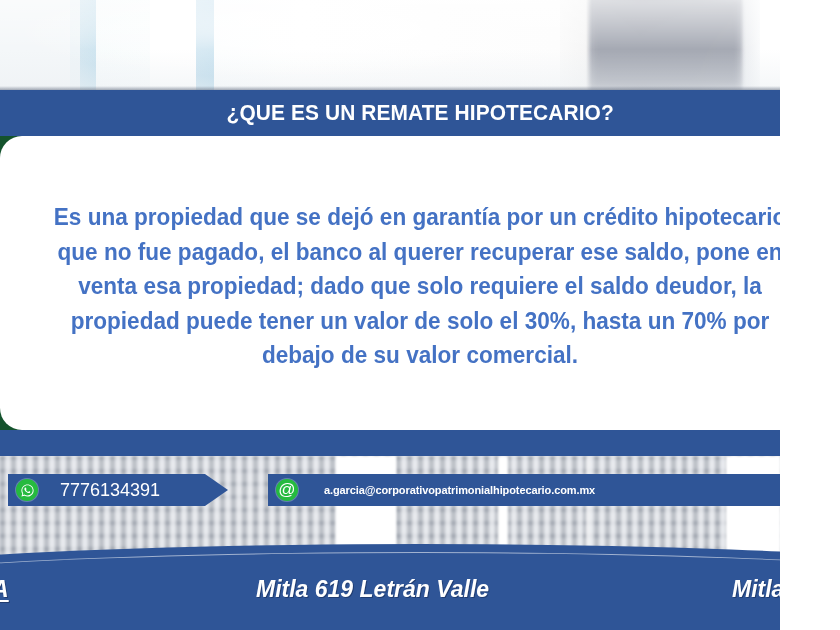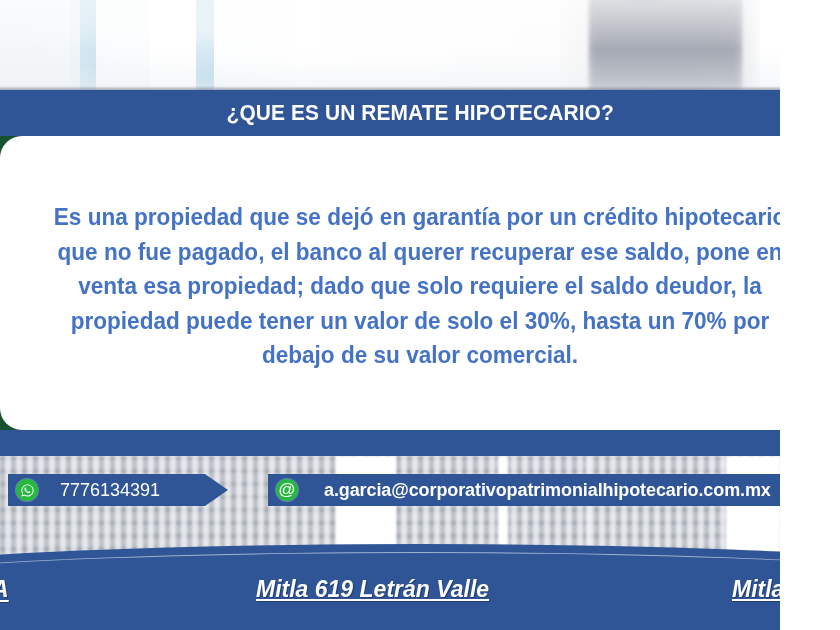--- a/index.html
+++ b/index.html
@@ -232,21 +232,21 @@
     color: #ffffff;
     font-family: "Liberation Sans", sans-serif;
     font-size: 18px;
     font-weight: normal;
     margin-left: 22px;
     white-space: nowrap;
   }
   .badge .mail-text {
     color: #ffffff;
     font-family: "Liberation Sans", sans-serif;
-    font-size: 18px;
+    font-size: 11px;
     font-weight: bold;
     margin-left: 26px;
     white-space: nowrap;
     letter-spacing: -0.1px;
   }
 
   
   .addr-strip {
     position: absolute;
     left: 0; top: 566px;
@@ -256,21 +256,20 @@
   .addr {
     position: absolute;
     top: 10px;
     color: #ffffff;
     font-family: "Liberation Sans", sans-serif;
     font-weight: bold;
     font-style: italic;
     font-size: 23px;
     white-space: nowrap;
     text-shadow: 1px 1px 0 rgba(20,40,80,0.55);
-    text-decoration: underline;
   }
   .addr.left  { left: -36px; text-decoration: underline; text-underline-offset: 3px; }
   .addr.mid   { left: 256px; }
   .addr.right { left: 732px; }
 
   .bottom-fill {
     position: absolute;
     left: 0; top: 618px;
     width: 840px; height: 12px;
     background: #2f5597;

